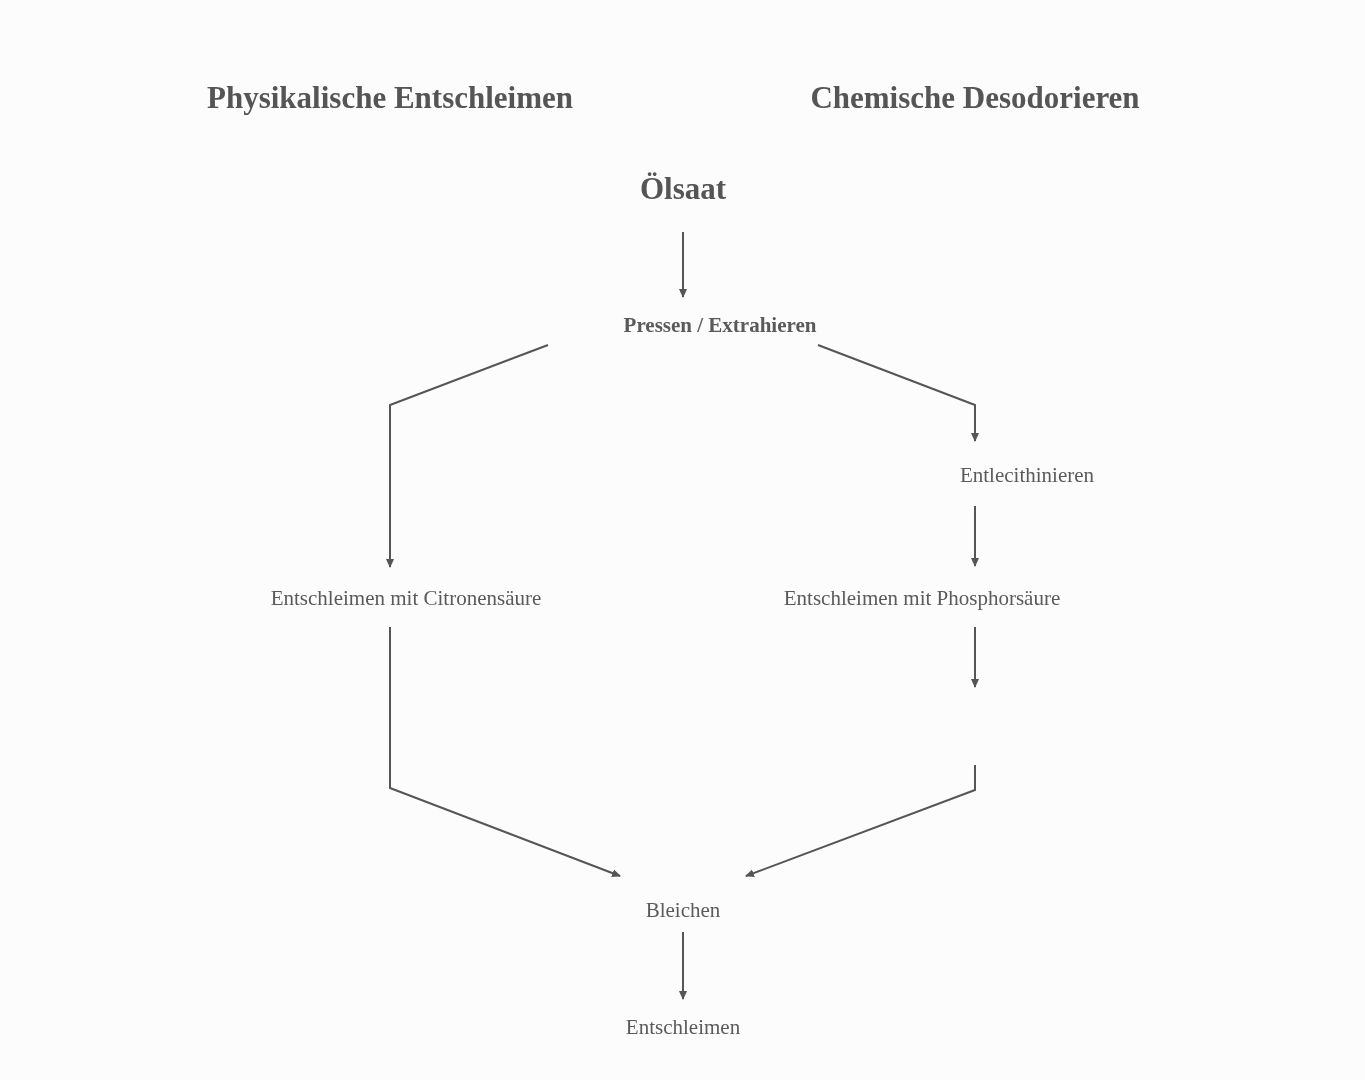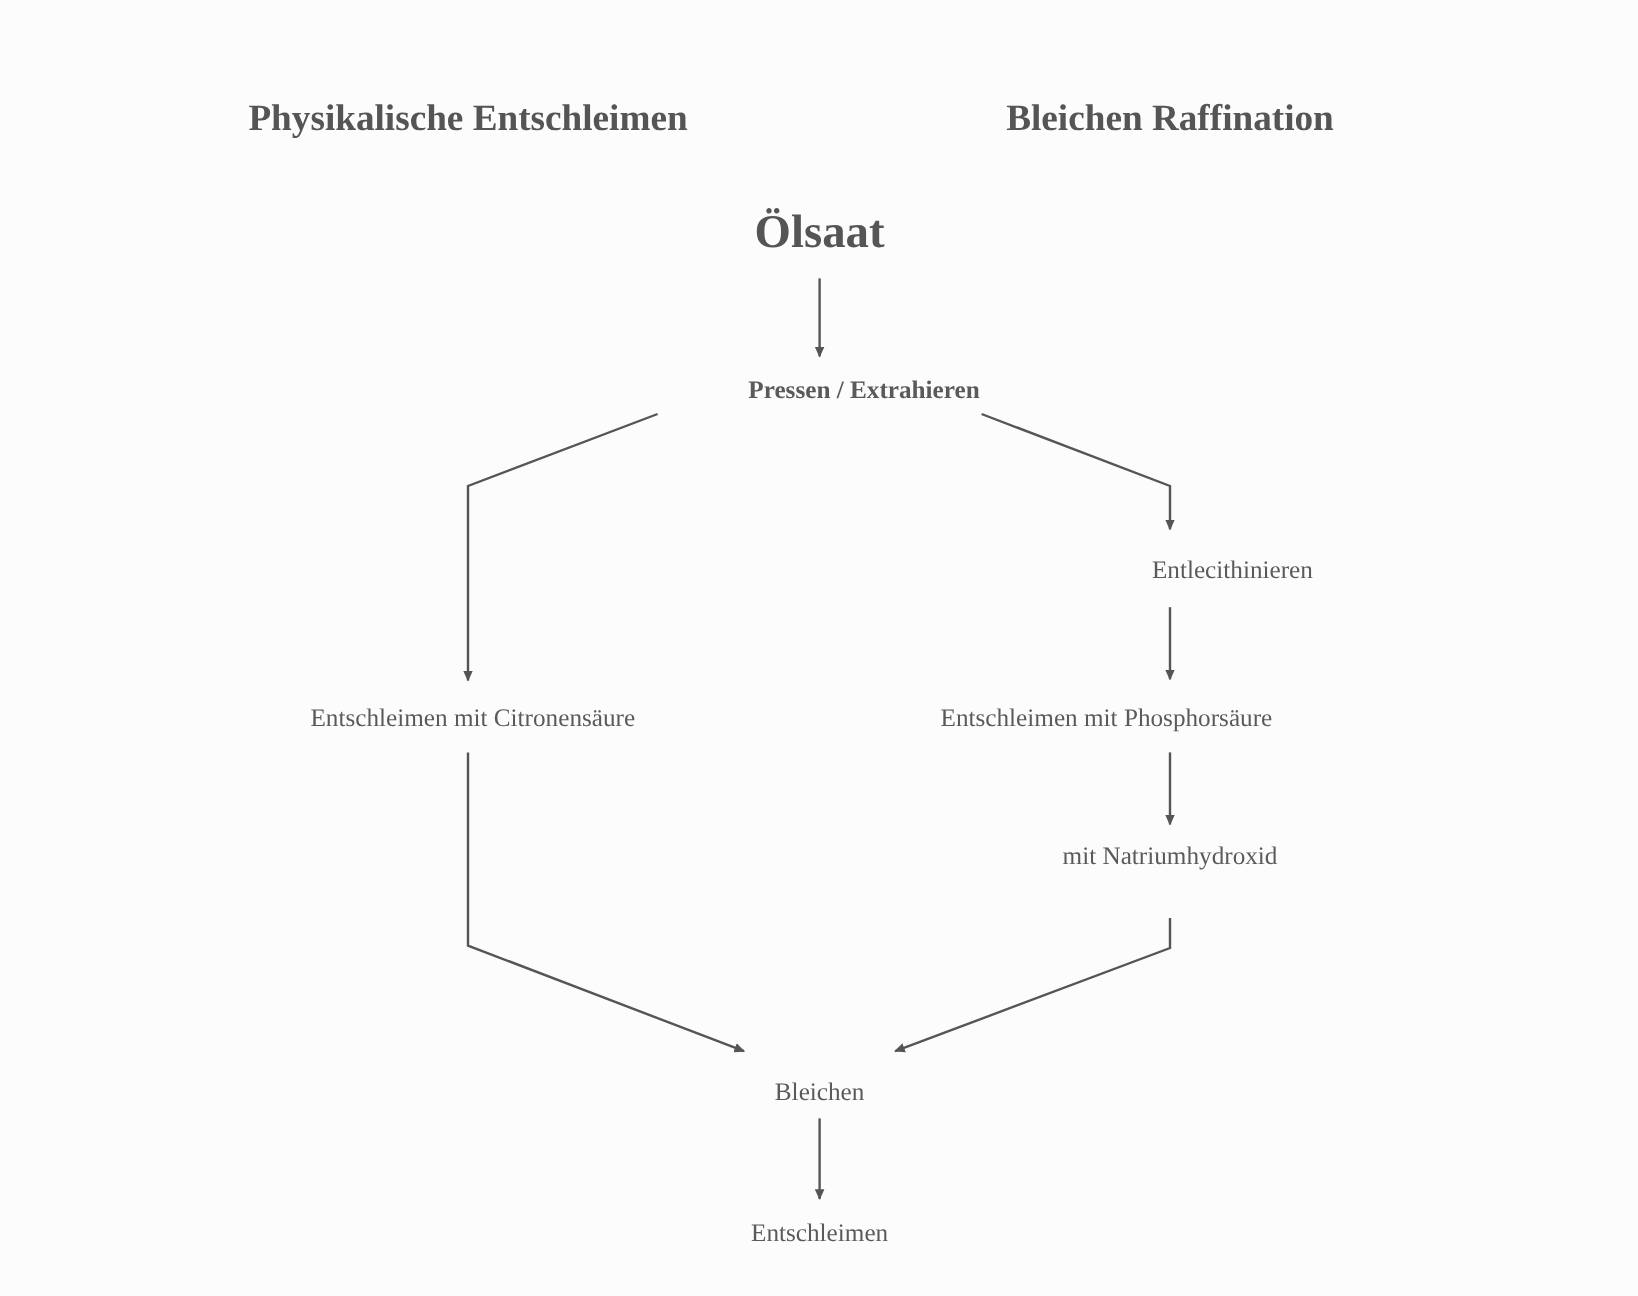--- a/index.html
+++ b/index.html
@@ -2,37 +2,36 @@
 <html><head>
 <meta charset="utf-8">
 <style>
   html, body { margin: 0; padding: 0; }
   body {
     width: 1365px; height: 1080px; background: #fcfcfc; position: relative; overflow: hidden;
     font-family: "Liberation Serif", "DejaVu Serif", serif; color: #555;
   }
   .lbl { position: absolute; white-space: nowrap; transform: translateX(-50%); text-align: center; }
   .head { font-size: 31px; font-weight: bold; color: #555; }
-  .root { font-size: 39px; font-weight: bold; color: #555; }
+  .root { font-size: 31px; font-weight: bold; color: #555; }
   .step { font-size: 21px; color: #5a5a5a; line-height: 27px; }
   svg { position: absolute; left: 0; top: 0; }
 </style>
 </head>
 <body>
 
 <div class="lbl head" style="left:390px; top:80px;">Physikalische Entschleimen</div>
-<div class="lbl head" style="left:975px; top:80px;">Bleichen Raffination</div>
+<div class="lbl head" style="left:975px; top:80px;">Chemische Desodorieren</div>
 
 <div class="lbl root" style="left:683px; top:171px;">Ölsaat</div>
 <div class="lbl step" style="left:720px; top:312px;font-weight:bold;">Pressen / Extrahieren</div>
 <div class="lbl step" style="left:1027px; top:462px;">Entlecithinieren</div>
-<div class="lbl step" style="left:394px; top:585px;">Entschleimen mit Citronensäure</div>
+<div class="lbl step" style="left:406px; top:585px;">Entschleimen mit Citronensäure</div>
 <div class="lbl step" style="left:922px; top:585px;">Entschleimen mit Phosphorsäure</div>
 <div class="lbl step" style="left:975px; top:700px;">
-  <div>mit Natriumhydroxid</div>
 </div>
 <div class="lbl step" style="left:683px; top:879px;margin-top:18px;">Bleichen</div>
 <div class="lbl step" style="left:683px; top:1014px;">Entschleimen</div>
 
 <svg width="1365" height="1080">
   <defs>
     <marker id="ah" markerWidth="10" markerHeight="10" refX="8" refY="5" orient="auto" markerUnits="userSpaceOnUse">
       <path d="M0,1 L9,5 L0,9 Z" fill="#555"></path>
     </marker>
   </defs>

